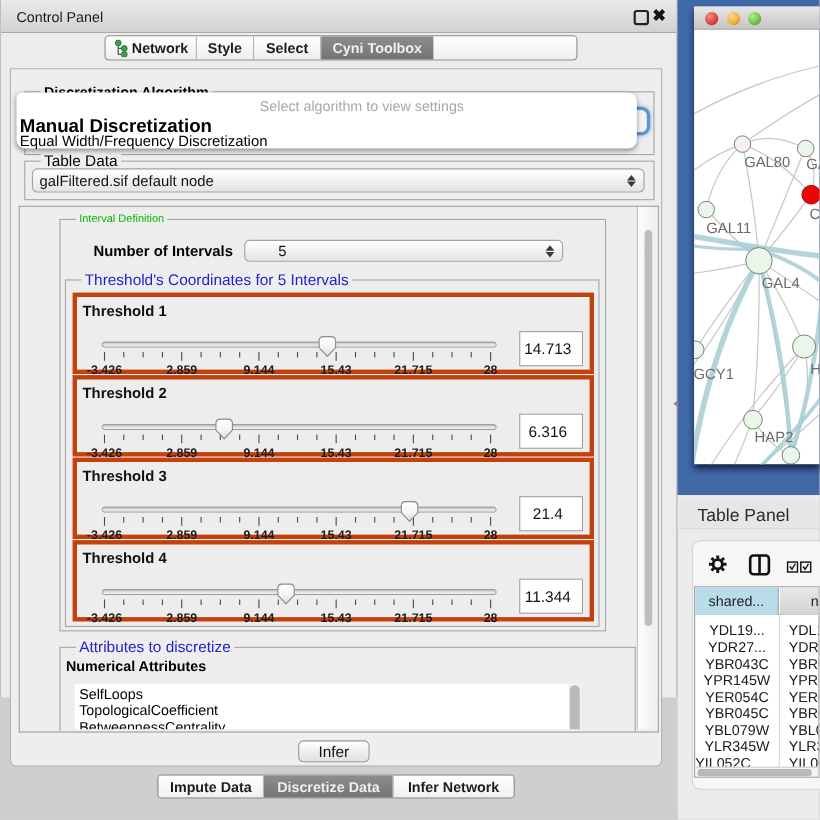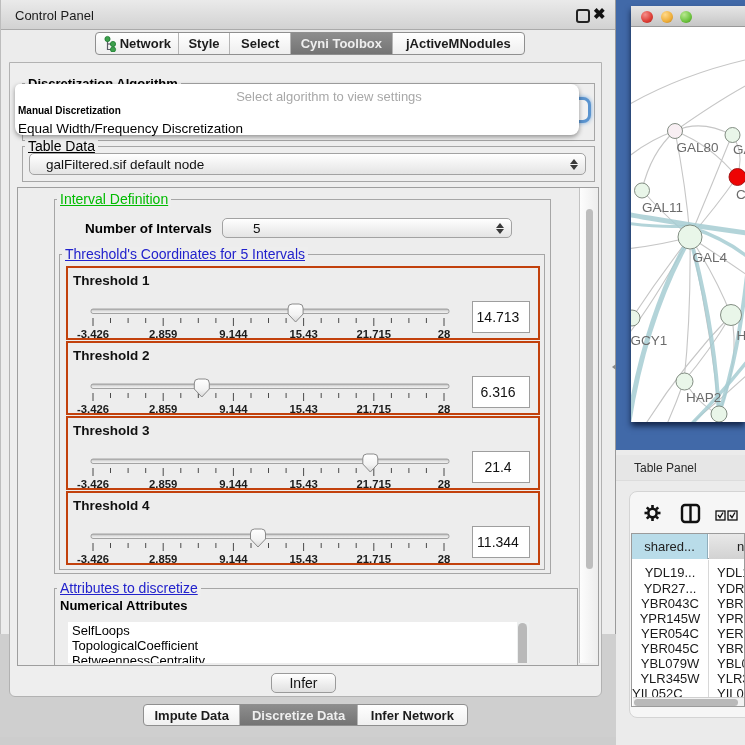--- a/index.html
+++ b/index.html
@@ -7,44 +7,44 @@
 #titlebar { position:absolute; left:0; top:0; width:100%; height:30px; background:linear-gradient(#eaeaea,#d2d2d2); border-bottom:1px solid #aaa; }
 #titlebar .t { position:absolute; left:14px; top:8px; font-size:13px; color:#1a1a1a; }
 #sq { position:absolute; left:575px; top:9px; width:14px; height:14px; border:2px solid #222; border-radius:3px; }
 #xx { position:absolute; left:592px; top:5px; font-size:15px; font-weight:bold; color:#111; }
 .seg { position:absolute; display:flex; height:23px; border:1px solid #8f8f8f; border-radius:4px; background:linear-gradient(#ffffff,#eeeeee); font-size:13px; font-weight:bold; }
 .seg div { display:flex; align-items:center; justify-content:center; border-right:1px solid #b5b5b5; color:#1c1c1c; white-space:nowrap; }
 .seg div:last-child { border-right:none; }
 .seg .sel { background:linear-gradient(#8d8d8d,#747474); color:#efefef; }
 #panel { position:absolute; left:8px; top:62px; width:593px; height:635px; border:1px solid #b2b2b2; border-radius:0 0 6px 6px; background:#eeeeee; }
 .grp { position:absolute; border:1px solid #a6a6a6; }
-.grp .lg { position:absolute; top:-8px; left:2px; background:#eeeeee; padding:0 3px; font-size:13px; line-height:15px;text-decoration:underline; }
+.grp .lg { position:absolute; top:-8px; left:14px; background:#eeeeee; padding:0 3px; font-size:13px; line-height:15px; }
 .combo { position:absolute; border:1px solid #a2a2a2; border-radius:5px; background:linear-gradient(#ffffff,#e4e4e4); font-size:13.5px; color:#111; }
 .combo .ar { position:absolute; right:7px; top:0; height:100%; display:flex; flex-direction:column; justify-content:center; gap:1px; }
 .combo .ar i { width:0; height:0; border-left:4px solid transparent; border-right:4px solid transparent; display:block; }
 .combo .ar .up { border-bottom:5px solid #3a3a3a; }
 .combo .ar .dn { border-top:5px solid #3a3a3a; }
 #scrollpane { position:absolute; left:7px; top:124px; width:582px; height:479px; border:1px solid #9e9e9e; background:#ededed; overflow:hidden; }
 #vsb { position:absolute; right:0; top:0; width:19px; height:475px; background:linear-gradient(90deg,#fdfdfd,#ededed); border-left:1px solid #c2c2c2; }
 #vsb .th { position:absolute; left:6px; top:21px; width:7px; height:360px; background:#bdbdbd; border-radius:4px; }
-.tbox { position:absolute; left:48px; width:474px; height:74px; border:2px solid #c2410c; }
+.tbox { position:absolute; left:48px; width:474px; height:74px; border:4px solid #c2410c; }
 .ttitle { position:absolute; left:5px; top:5px; font-weight:bold; font-size:13.5px; color:#111; }
 .vbox { position:absolute; left:454px; width:58px; height:32px; background:#fff; border:1px solid #9e9e9e; font-size:14px; color:#111; text-align:center; padding-right:6px; line-height:31px; }
 #popup { position:absolute; left:14px; top:84px; width:564px; height:51px; background:#ffffff; border-radius:5px 8px 8px 8px; box-shadow:0 2px 5px rgba(0,0,0,0.4); z-index:50;padding-left:32px; }
 #popup .g { position:absolute; top:5px; width:100%; text-align:center; color:#a8a8a8; font-size:13px; }
-#popup .b { position:absolute; top:21px; left:3px; font-weight:bold; font-size:10px; color:#000; }
+#popup .b { position:absolute; top:21px; left:3px; font-weight:bold; font-size:17px; color:#000; }
 #popup .p { position:absolute; top:37px; left:3px; font-size:13.5px; color:#000; }
 #bluestub { position:absolute; left:462px; top:34px; width:119px; height:26px; border:3px solid #5b94cf; border-radius:8px; background:#f2f2f2; box-shadow:0 0 4px #74a8dd; z-index:10; }
 #applybtn { position:absolute; left:261px; top:610px; width:65px; height:20px; border:1px solid #9a9a9a; border-radius:5px; background:linear-gradient(#ffffff,#e0e0e0); font-size:14px; text-align:center; line-height:19px; color:#111; }
 #desktop { position:absolute; left:616px; top:0; width:129px; height:450px; background:#4169a8; }
 #netwin { position:absolute; left:631px; top:6px; width:114px; height:416px; background:#ffffff; box-shadow:0 4px 6px rgba(8,20,48,0.8); }
 #nettb { position:absolute; left:0; top:0; width:100%; height:21px; background:linear-gradient(#e6e6e6,#c6c6c6); border-bottom:1px solid #999; }
 .tl { position:absolute; top:5px; width:12px; height:12px; border-radius:50%; }
 #tablepanel { position:absolute; left:616px; top:450px; width:129px; height:295px; background:#ebebeb; }
-#tptitle { position:absolute; left:18px; top:11px; font-size:12px; color:#2a2a2a; }
+#tptitle { position:absolute; left:18px; top:11px; font-size:16px; color:#2a2a2a; }
 #tpstrip { position:absolute; left:0; top:5px; width:129px; height:26px; background:#e6e6e6; border-bottom:1px solid #dcdcdc; }
 #toolpanel { position:absolute; left:13px; top:41px; width:130px; height:227px; background:#f6f6f6; border:1px solid #d4d4d4; border-radius:8px; }
 #table { position:absolute; left:631px; top:533px; width:114px; height:174px; border:1px solid #9b9b9b; background:#ffffff; overflow:hidden; font-size:13px; }
 #thead { position:absolute; left:0; top:0; width:200px; height:25px; border-bottom:1px solid #9b9b9b; }
 #thead .c1 { position:absolute; left:0; top:0; width:76px; height:25px; background:#b9dce9; border-right:1px solid #90aebc; text-align:center; line-height:25px; color:#222; }
 #thead .c2 { position:absolute; left:77px; top:0; width:130px; height:25px; background:linear-gradient(#e8e8e8,#d2d2d2); line-height:25px; padding-left:28px; color:#222; }
 #tbody { position:absolute; left:0; top:26px; width:200px; height:137px; color:#1a1a1a; }
 #colline { position:absolute; left:76px; top:26px; width:1px; height:137px; background:#d8d8d8; }
 #hsb { position:absolute; left:1px; top:163px; width:112px; height:9px; background:#f2f2f2; border-top:1px solid #cfcfcf; }
 #hsb .th { position:absolute; left:1px; top:1px; width:104px; height:7px; background:#b9b9b9; border-radius:4px; }
@@ -63,37 +63,36 @@
             <path d="M4.5,5 V14.5 H9"></path>
             <path d="M4.5,9 H9"></path>
           </g>
           <circle cx="4.5" cy="4" r="2.6" fill="#3da04c" stroke="#1c7a30" stroke-width="0.8"></circle>
           <circle cx="10" cy="9" r="2.6" fill="#3da04c" stroke="#1c7a30" stroke-width="0.8"></circle>
           <circle cx="10" cy="14.5" r="2.6" fill="#3da04c" stroke="#1c7a30" stroke-width="0.8"></circle>
         </svg>Network</div>
     <div style="width:52px">Style</div>
     <div style="width:61px">Select</div>
     <div style="width:102px" class="sel">Cyni Toolbox</div>
-    <div style="width:132px">jActiveMNodules</div>
   </div>
   <div id="panel">
     <div class="grp" style="left:12px; top:20px; width:573px; height:58px;">
         <span class="lg" style="font-weight:bold">Discretization Algorithm</span>
       </div>
     <div id="bluestub"></div>
     <div class="grp" style="left:12px; top:83px; width:573px; height:36px;">
         <span class="lg" style="font-size:14px">Table Data</span>
       </div>
-    <div class="combo" style="left:19px; top:90px; width:557px; height:22px; line-height:21px;"><span style="margin-left:16px">galFiltered.sif default node</span><span class="ar">
+    <div class="combo" style="left:19px; top:90px; width:557px; height:22px; line-height:21px;"><span style="margin-left:6px">galFiltered.sif default node</span><span class="ar">
           <i class="up"></i>
           <i class="dn"></i>
         </span></div>
     <div id="scrollpane">
       <div class="grp" style="left:36px; top:11px; width:497px; height:375px;">
-          <span class="lg" style="color:#00bb00;font-size:14px">Interval Definition</span>
+          <span class="lg" style="color:#00bb00;font-size:10px">Interval Definition</span>
         </div>
       <div class="grp" style="left:41px; top:66px; width:486px; height:316px;">
           <span class="lg" style="color:#2222cc;font-size:14px">Threshold's Coordinates for 5 Intervals</span>
         </div>
       <div style="position:absolute; left:67px; top:33px; font-weight:bold; font-size:13.5px;">Number of Intervals</div>
       <div class="combo" style="left:204px; top:30px; width:290px; height:20px; line-height:19px;"><span style="margin-left:30px">5</span><span class="ar">
             <i class="up"></i>
             <i class="dn"></i>
           </span></div>
       <div class="tbox" style="top:78px">

